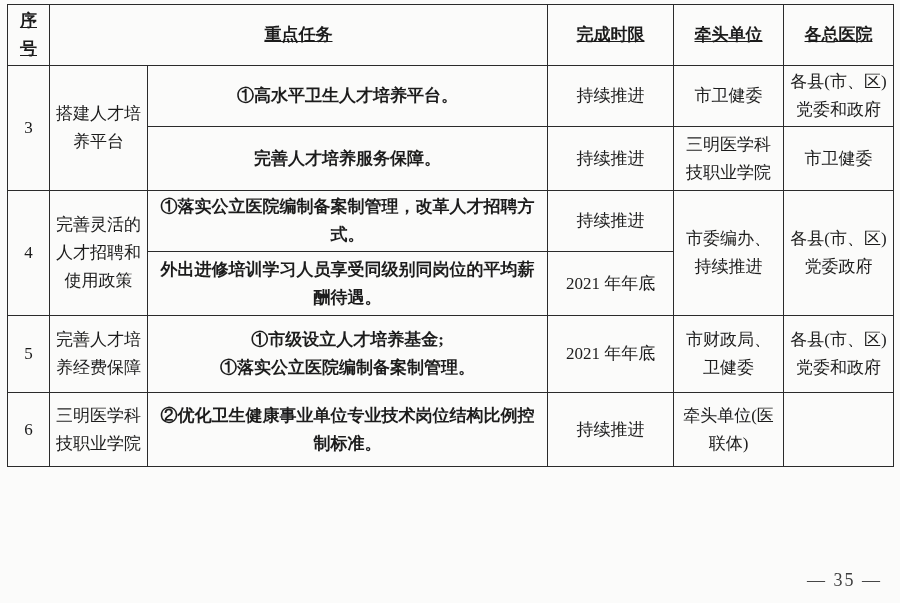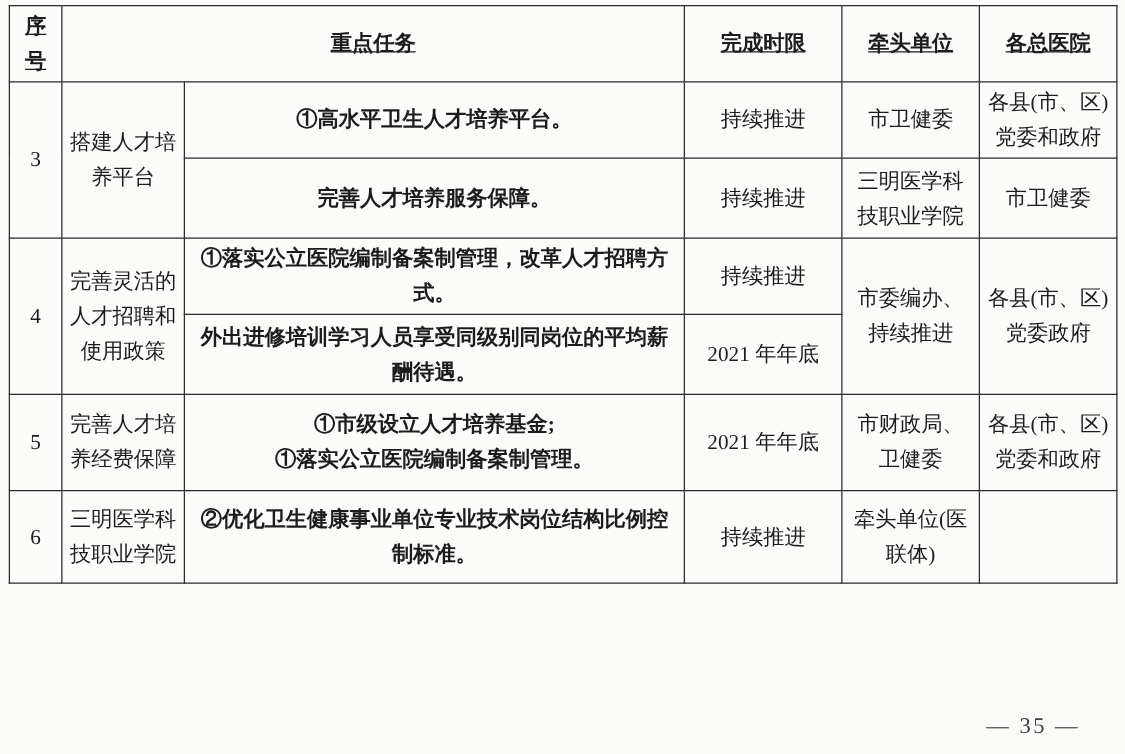--- a/index.html
+++ b/index.html
@@ -55,21 +55,21 @@
     white-space: pre-line;
   }
   .cell-lead {
     padding: 2px 7px;
   }
   .cell-resp {
     padding: 2px 4px;
   }
   .page-number {
     position: absolute;
-    right: 36px;
+    right: 18px;
     top: 570px;
     font-size: 18px;
     color: #3d3d3d;
     letter-spacing: 2px;
   }
 </style>
 </head>
 <body>
 
 <table class="doc-table">

